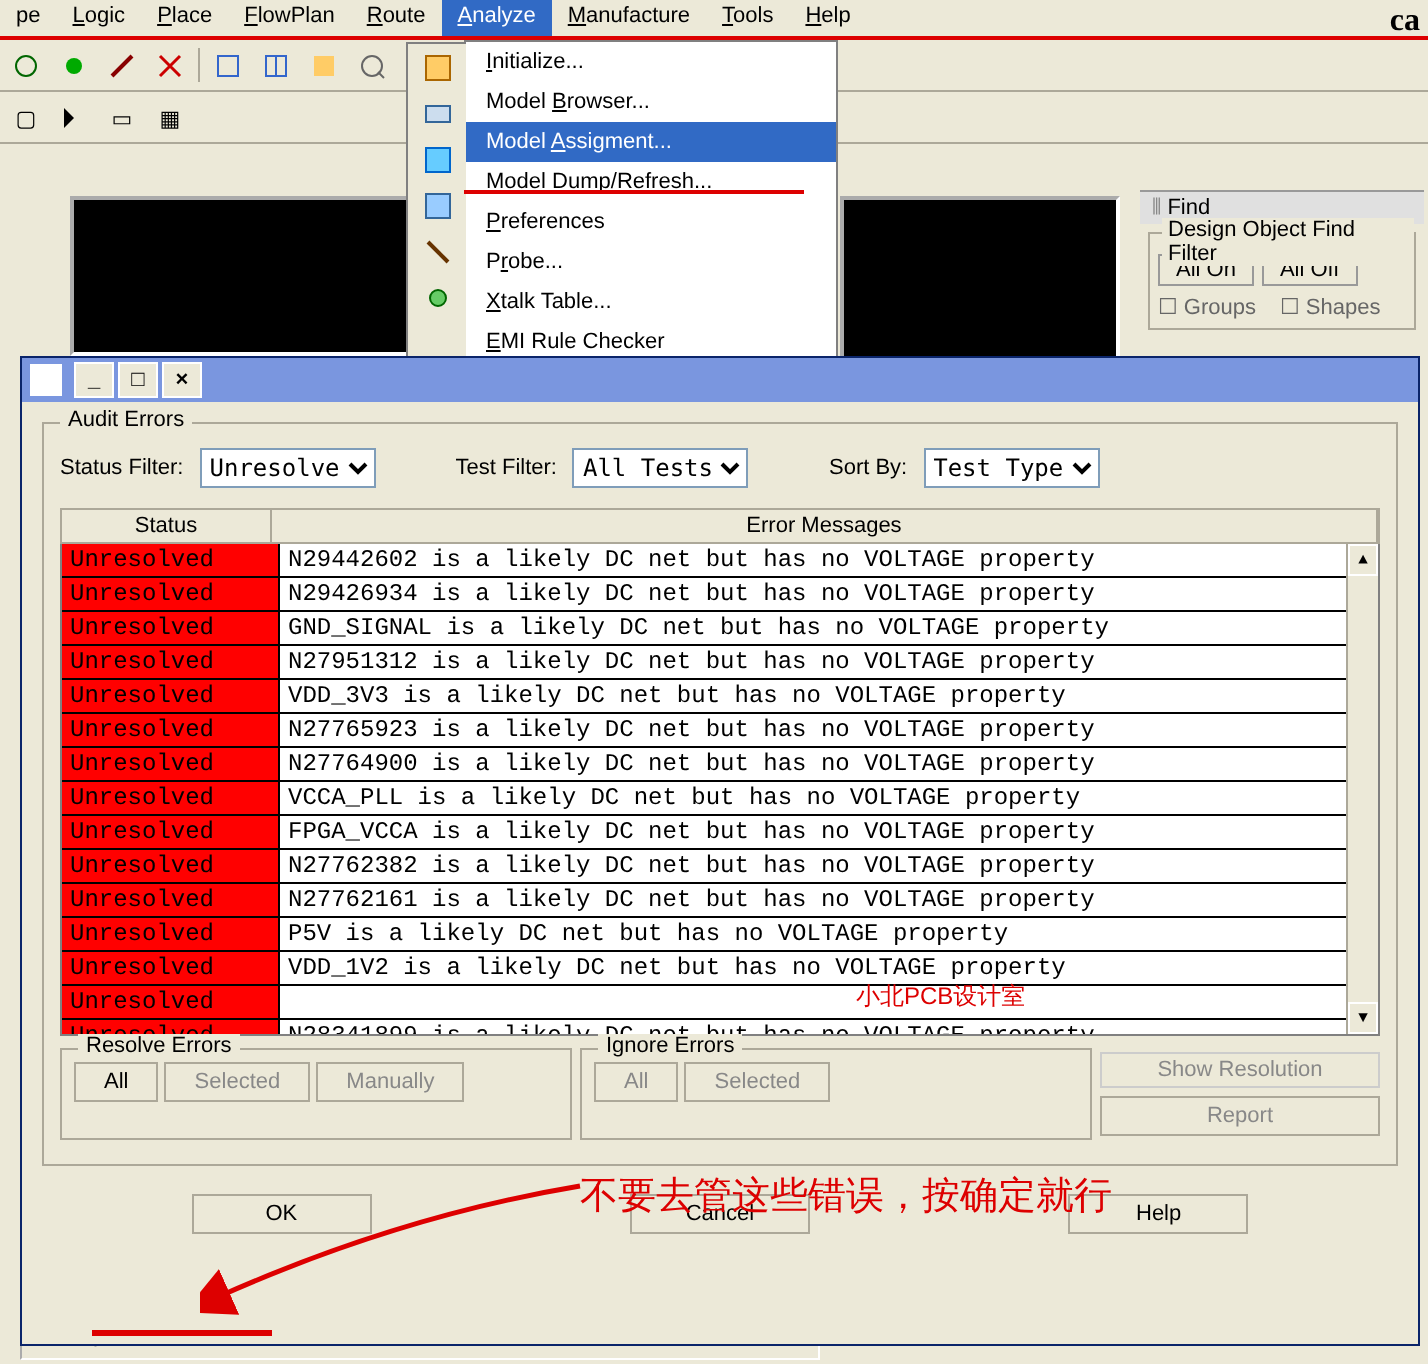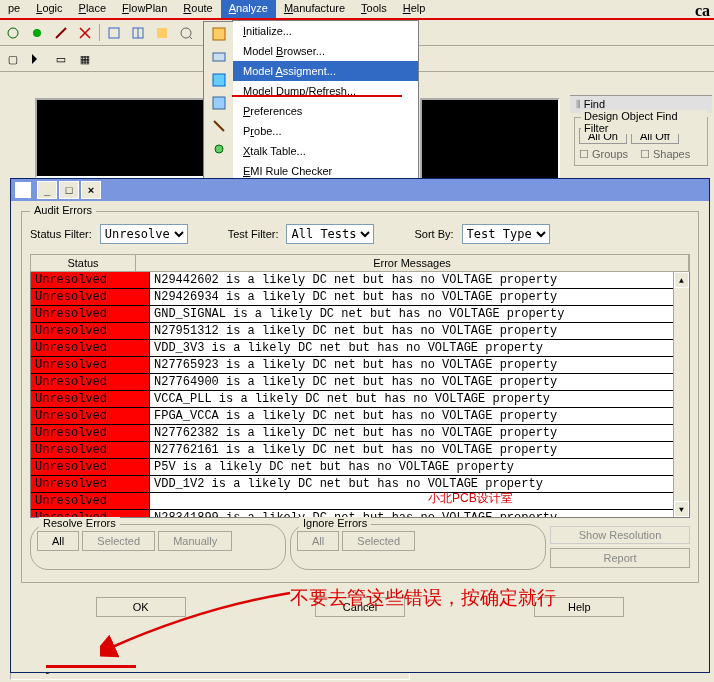--- a/index.html
+++ b/index.html
@@ -45,28 +45,28 @@
 .filterrow { display: flex; gap: 8px; align-items: center; padding: 4px 0 10px; }
 .filterrow label { white-space: nowrap; }
 select { font-family: monospace; font-size: 12px; border: 1px solid #7f9db9; background: #fff; height: 20px; }
 
 .tblhead { display: flex; background: #ece9d8; border: 1px solid #aca899; }
 .tblhead .th { padding: 2px 6px; border-right: 1px solid #aca899; text-align: center; }
 .th1 { width: 105px; }
 .th2 { flex: 1; }
 .tblbody { border: 1px solid #808080; border-top: none; height: 246px; overflow: hidden; background: #fff; position: relative; font-family: "Courier New", monospace; font-size: 12px; }
 .trow { display: flex; border-bottom: 1px solid #000; }
-.trow .c1 { width: 119px; background: #f00; padding: 1px 4px; border-right: 1px solid #000; }
+.trow .c1 { width: 109px; background: #f00; padding: 1px 4px; border-right: 1px solid #000; }
 .trow .c2 { flex: 1; padding: 1px 4px; background: #fff; }
 .scrollbar { position: absolute; right: 0; top: 0; bottom: 0; width: 16px; background: #ece9d8; border-left: 1px solid #aca899; }
 .scrollbar .sbtn { height: 16px; border: 1px solid #fff; background: #ece9d8; display: flex; align-items: center; justify-content: center; font-size: 8px; }
 .scrollbar .sbtn.bot { position: absolute; bottom: 0; left: 0; right: 0; }
 
 .resolve-row { display: flex; gap: 4px; margin-top: 2px; }
-.resolve-row .fieldset { flex: 1; margin: 4px 0; padding: 6px; border-radius: 18px; }
+.resolve-row .fieldset { flex: 1; margin: 4px 0; padding: 6px; }
 .btn { border: 1px solid #aca899; background: #ece9d8; padding: 3px 14px; font-size: 11px; cursor: pointer; }
 .btn.dis { color: #888; }
 .showres { color: #888; padding: 2px 3px; border: 1px solid #ccc; }
 
 .mainbtns { display: flex; justify-content: space-around; padding: 4px 20px 10px; }
 .mainbtns .btn { width: 90px; text-align: center; }
 
 .annot1 { position: absolute; left: 428px; top: 490px; color: #d00; font-size: 12px; z-index: 30; font-family: "SimSun", sans-serif; }
 .annot2 { position: absolute; left: 290px; top: 585px; color: #d00; font-size: 19px; z-index: 30; font-family: "SimSun", sans-serif; }
 .okunder { position: absolute; left: 46px; top: 665px; width: 90px; height: 3px; background: #d00; z-index: 40; }

